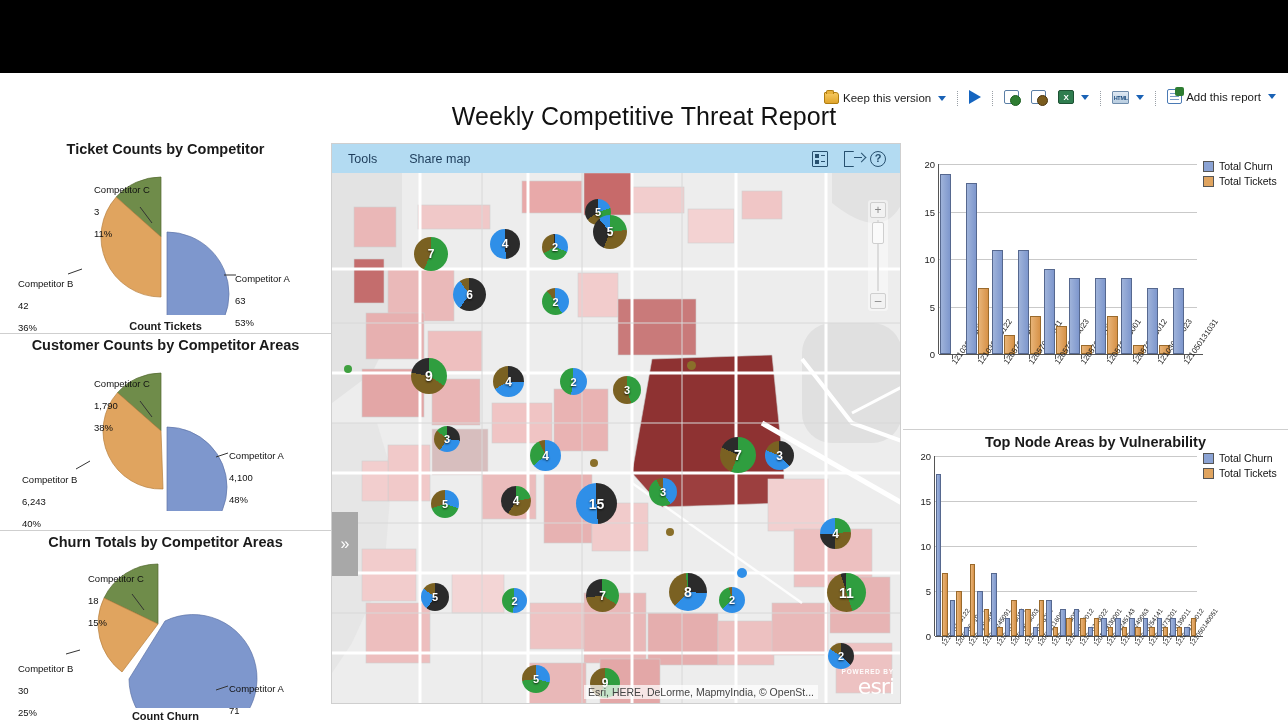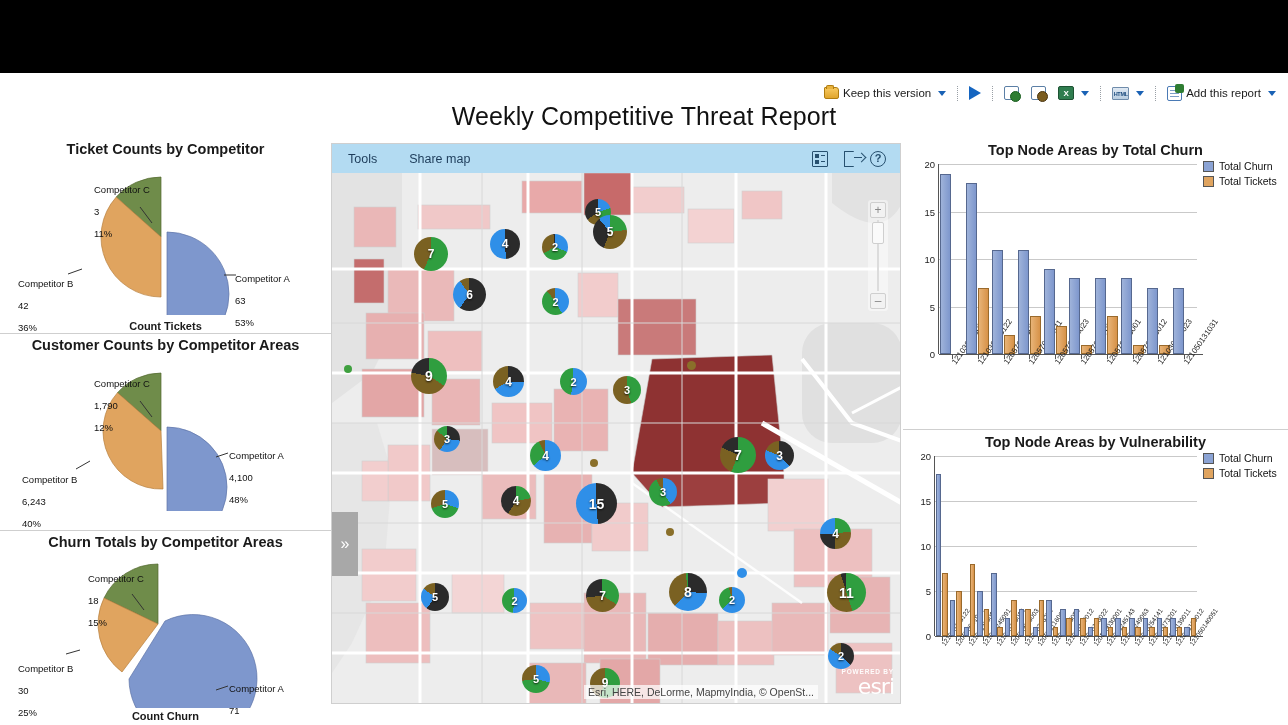--- a/index.html
+++ b/index.html
@@ -12,21 +12,21 @@
     font-family: "Liberation Sans", sans-serif;
   }
   #page { position: relative; width: 1288px; height: 725px; background:#fff; }
 
   
   .top-band { position:absolute; left:0; top:0; width:1288px; height:73px; background:#000; }
 
   
   .report-toolbar {
     position:absolute; right:6px; top:80px; height:26px;
-    display:flex; align-items:center; gap:0px;
+    display:flex; align-items:flex-end; gap:0px;
     font-size:11.5px; color:#1b1b1b;
   }
   .tb-item { display:flex; align-items:center; gap:4px; padding:2px 6px; cursor:default; white-space:nowrap; }
   .tb-sep { width:1px; height:15px; margin:0 5px; border-left:1px dotted #9aa0a6; }
   .caret { width:0;height:0;border-left:4px solid transparent;border-right:4px solid transparent;border-top:5px solid #1a62b5; margin-left:3px;}
   .ic { display:inline-block; position:relative; }
   .ic-folder { width:15px; height:12px; background:linear-gradient(#f7c960,#e0a52c); border:1px solid #b07d10; border-radius:1px 3px 2px 2px; }
   .ic-folder:after{content:"";position:absolute;left:1px;top:-3px;width:6px;height:3px;background:#e8b23c;border:1px solid #b07d10;border-bottom:0;border-radius:2px 2px 0 0;}
   .ic-play { width:0;height:0;border-top:7px solid transparent;border-bottom:7px solid transparent;border-left:12px solid #1565c0; }
   .ic-doc1, .ic-doc2 {
@@ -217,21 +217,21 @@
             <path d="M 0 0 L 0 -58 A 58 58 0 0 0 -43.5 -38.3 Z" fill="#6f8c4a" stroke="#53692f" stroke-width="0.7"></path>
             <path d="M 0 0 L -43.5 -38.3 A 58 58 0 0 0 2 58 Z" fill="#e0a45f" stroke="#b77f3e" stroke-width="0.7"></path>
           </g>
           <line x1="140" y1="40" x2="152" y2="56" stroke="#333" stroke-width="1"></line>
           <line x1="76" y1="108" x2="90" y2="100" stroke="#333" stroke-width="1"></line>
           <line x1="216" y1="96" x2="228" y2="92" stroke="#333" stroke-width="1"></line>
         </svg>
         <div class="pie-lbl" style="left:94px; top:14px;">
           <span>Competitor C</span><br>
           <span>1,790</span><br>
-          <span>12%</span>
+          <span>38%</span>
         </div>
         <div class="pie-lbl" style="left:22px; top:110px;">
           <span>Competitor B</span><br>
           <span>6,243</span><br>
           <span>40%</span>
         </div>
         <div class="pie-lbl" style="left:229px; top:86px;">
           <span>Competitor A</span><br>
           <span>4,100</span><br>
           <span>48%</span>
@@ -468,21 +468,20 @@
     <div class="map-attr">Esri, HERE, DeLorme, MapmyIndia, © OpenSt...</div>
     <div class="esri-logo">
       <div class="esri-powered">POWERED BY</div>
       <div class="esri-word">esri</div>
     </div>
   </div>
 
   <div class="right-col">
 
     <div class="bar-panel top">
-      <div class="bar-title">Top Node Areas by Total Churn</div>
       <div class="plot" id="plot0" style="left:36px; top:26px; width:258px; height:190px;">
           <div class="ytick" style="top: 190px; left: -26px; width: 22px;">0</div>
           <div class="gridline" style="top: 142.5px;"></div>
           <div class="ytick" style="top: 142.5px; left: -26px; width: 22px;">5</div>
           <div class="gridline" style="top: 95px;"></div>
           <div class="ytick" style="top: 95px; left: -26px; width: 22px;">10</div>
           <div class="gridline" style="top: 47.5px;"></div>
           <div class="ytick" style="top: 47.5px; left: -26px; width: 22px;">15</div>
           <div class="gridline" style="top: 0px;"></div>
           <div class="ytick" style="top: 0px; left: -26px; width: 22px;">20</div>

